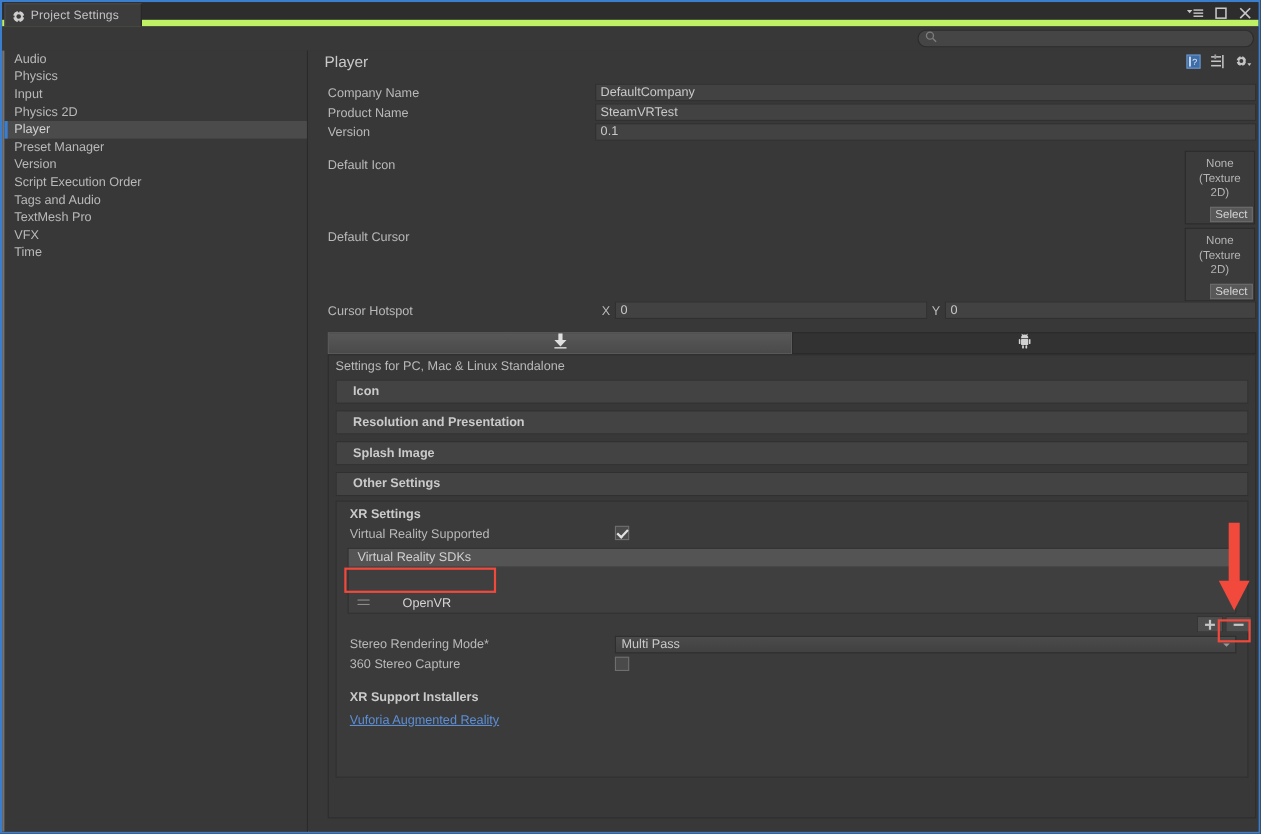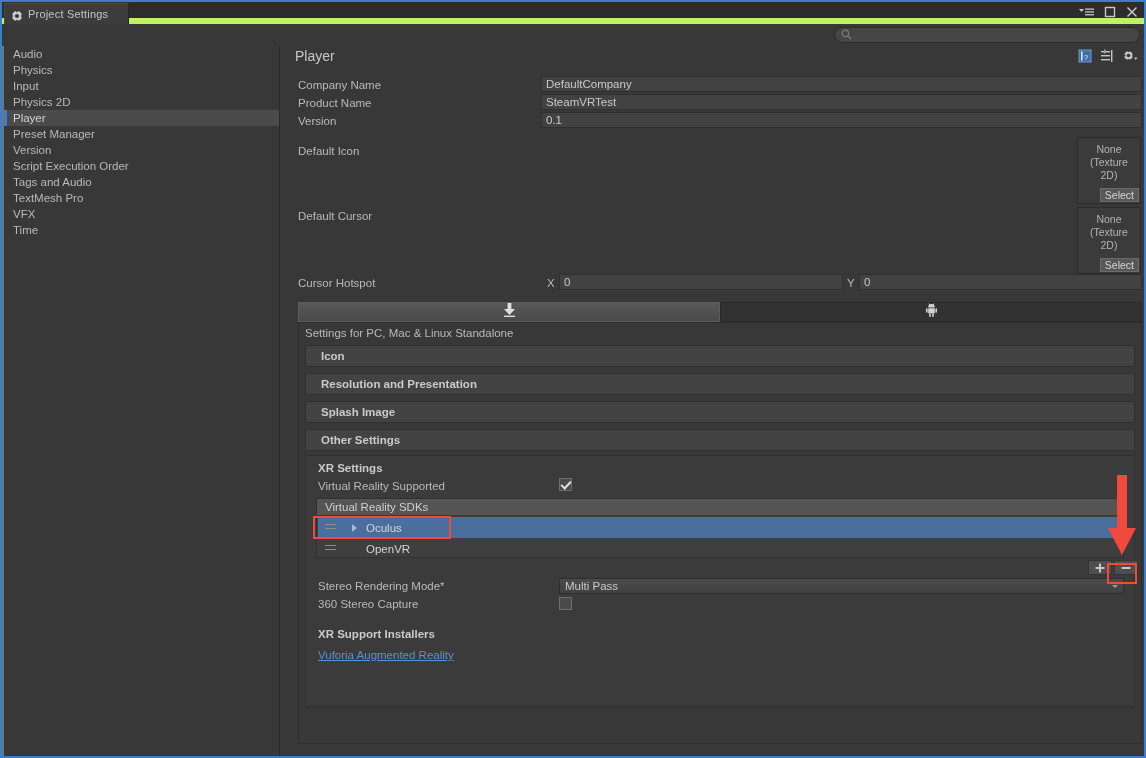--- a/index.html
+++ b/index.html
@@ -496,28 +496,20 @@
       <div class="xrbox" style="top:132px; height:252px;">
         <span class="xr-heading">XR Settings</span>
 
         <span style="position:absolute; left:12px; top:24px; font-size:11.5px; color:#b9b9b9;">Virtual Reality Supported</span>
         <span class="checkbox checked" style="position:absolute; left:253px; top:22px;"></span>
 
         <div class="list-frame" style="left:10px; right:10px; top:42px; height:60px;">
           <div class="list-header">
             <span>Virtual Reality SDKs</span>
           </div>
-          <div class="list-row selected" style="top:18px;">
-            <span class="drag-handle">
-                <span></span>
-                <span></span>
-              </span>
-            <span class="tri"></span>
-            <span class="list-row-label">Oculus</span>
-          </div>
           <div class="list-row" style="top:39px;">
             <span class="drag-handle">
                 <span></span>
                 <span></span>
               </span>
             <span class="list-row-label">OpenVR</span>
           </div>
         </div>
 
         <span class="listbtn" style="left:782px; top:104px;">

